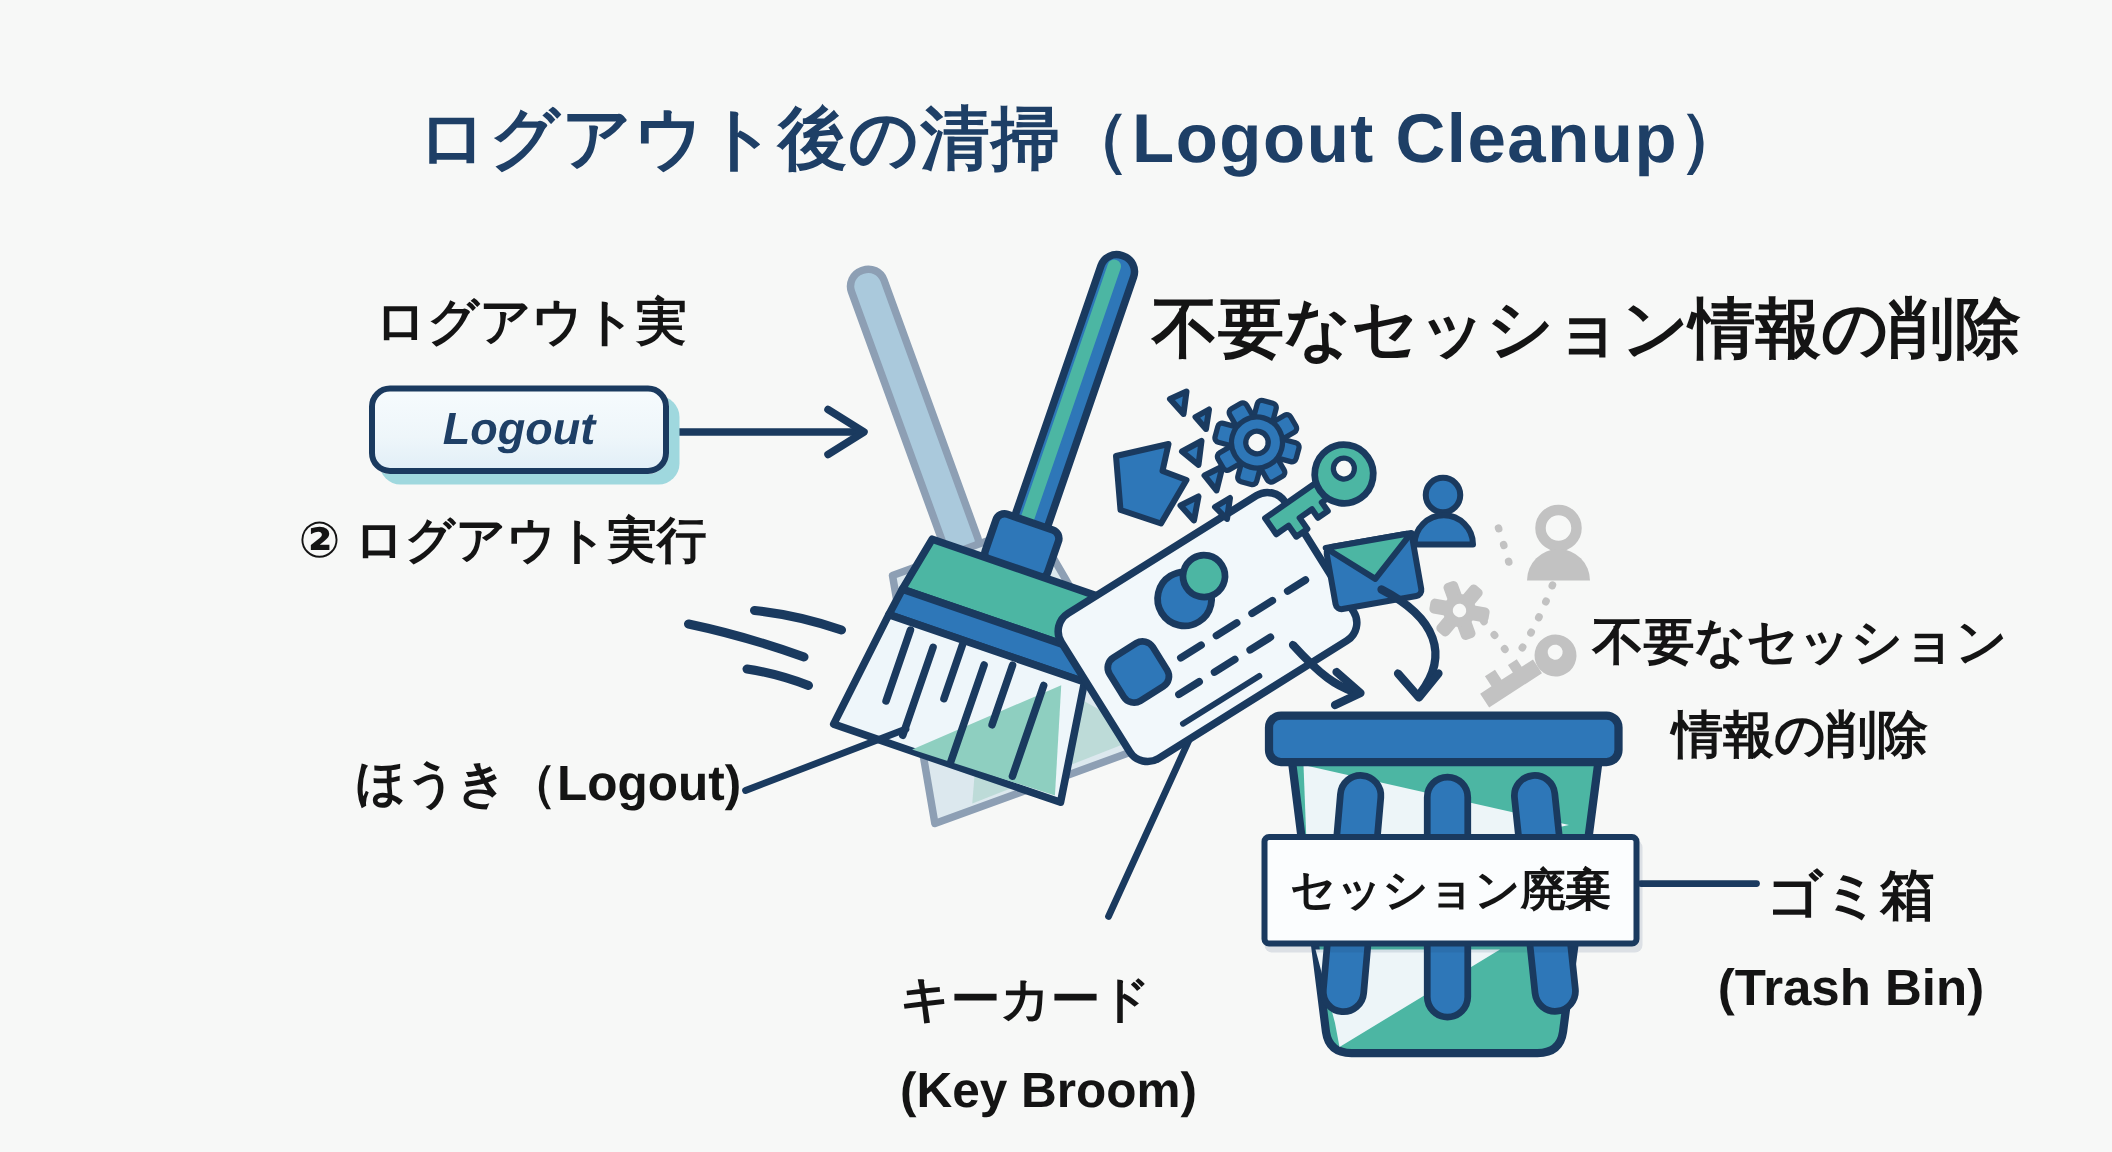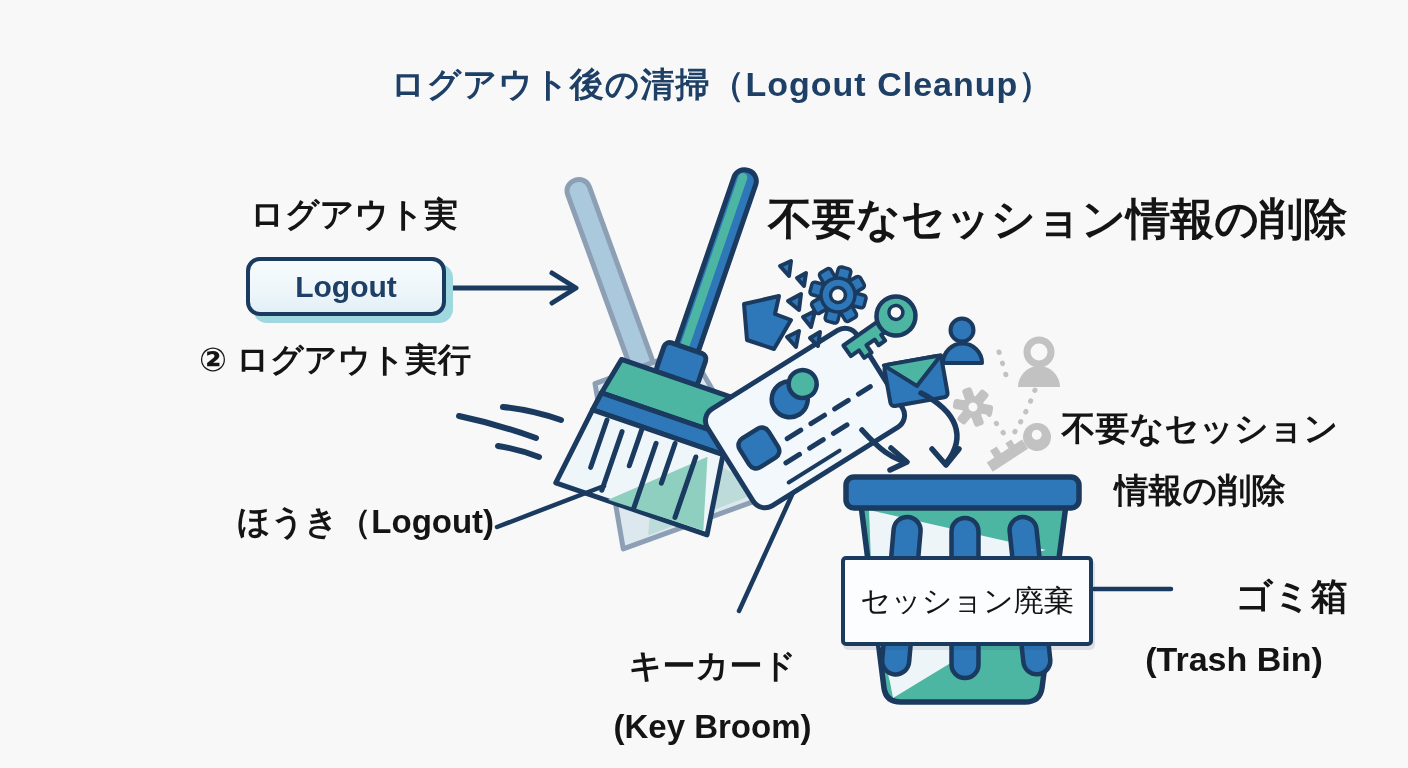--- a/index.html
+++ b/index.html
@@ -6,43 +6,43 @@
     --navy:#1a3a5f; --blue:#2e77b8; --teal:#4cb6a3; --tealSoft:#8ecfc0;
     --lightFill:#eef6fa; --cardFill:#f2f8fb; --ghostFill:#aac9dc; --ghostStroke:#8d9fb4;
     --ghostHead:#dce8ee; --grayIcon:#c2c2c2; --titleColor:#1e3f66; --textColor:#141414;
     --bg:#f7f8f7; --btnShadow:#9fd8de; --boxBg:#fbfdfe; --wedgeWhite:#edf5f8;
   }
   html,body{margin:0;padding:0;}
   body{font-family:"Liberation Sans","DejaVu Sans",sans-serif;background:#fff;}
   .stage{position:relative;width:1408px;height:768px;background:var(--bg);overflow:hidden;}
   .stage svg{position:absolute;left:0;top:0;}
   .txt{position:absolute;color:var(--textColor);font-weight:bold;white-space:nowrap;}
-  .title{left:0;right:0;top:62px;text-align:center;font-size:34px;color:var(--titleColor);letter-spacing:1px;padding-left:36px;}
+  .title{left:0;right:0;top:62px;text-align:center;font-size:46px;color:var(--titleColor);letter-spacing:1px;padding-left:36px;}
   .lbl-logout-exec{left:250px;top:192px;font-size:34px;}
   .lbl-step2{left:199px;top:338px;font-size:33px;}
   .lbl-note-top{left:768px;top:190px;font-size:44px;}
   .lbl-note-right{left:1040px;top:386px;width:320px;text-align:center;font-size:34px;line-height:40px;}
   .lbl-broom{left:237px;top:500px;font-size:33px;}
-  .lbl-keycard{left:600px;top:624px;width:225px;text-align:center;font-size:33px;line-height:39px;}
+  .lbl-keycard{left:600px;top:624px;width:225px;font-size:33px;line-height:39px;}
   .lbl-trash{left:1120px;top:554px;width:228px;text-align:center;font-size:34px;line-height:41px;}
-  .lbl-trash .big{font-size:37px;text-align:right;}
+  .lbl-trash .big{font-size:37px;}
   .line{display:block;margin-top:22px;}
   .logout-btn{
     position:absolute;left:246px;top:257px;width:200px;height:59px;box-sizing:border-box;
     border:4px solid var(--navy);border-radius:14px;
     background:linear-gradient(180deg,#f6fbfd 0%,var(--lightFill) 60%,#e2eff7 100%);
     box-shadow:7px 7px 0 var(--btnShadow);
     color:var(--titleColor);font-size:30px;font-weight:bold;
-    display:flex;align-items:center;justify-content:center;cursor:pointer;
+    display:flex;align-items:center;justify-content:center;cursor:pointer;font-style:italic;
   }
   .bin-tag{
-    position:absolute;left:841px;top:556px;width:252px;height:90px;box-sizing:border-box;
+    position:absolute;left:841px;top:556px;width:252px;height:75px;box-sizing:border-box;
     border:4px solid var(--navy);border-radius:5px;background:var(--boxBg);
     box-shadow:2px 4px 0 rgba(26,58,95,.12);
-    color:var(--textColor);font-size:30px;font-weight:normal;
+    color:var(--textColor);font-size:30px;font-weight:bold;
     display:flex;align-items:center;justify-content:center;
   }
   
   .f-blue{fill:var(--blue);} .f-teal{fill:var(--teal);} .f-tealSoft{fill:var(--tealSoft);}
   .f-light{fill:var(--lightFill);} .f-card{fill:var(--cardFill);} .f-white{fill:var(--wedgeWhite);}
   .f-ghost{fill:var(--ghostFill);} .f-ghosthead{fill:var(--ghostHead);} .f-gray{fill:var(--grayIcon);}
   .f-bg{fill:var(--bg);} .f-none{fill:none;}
   .s-navy{stroke:var(--navy);} .s-ghost{stroke:var(--ghostStroke);} .s-gray{stroke:var(--grayIcon);}
   .rj{stroke-linejoin:round;stroke-linecap:round;}
 </style>

